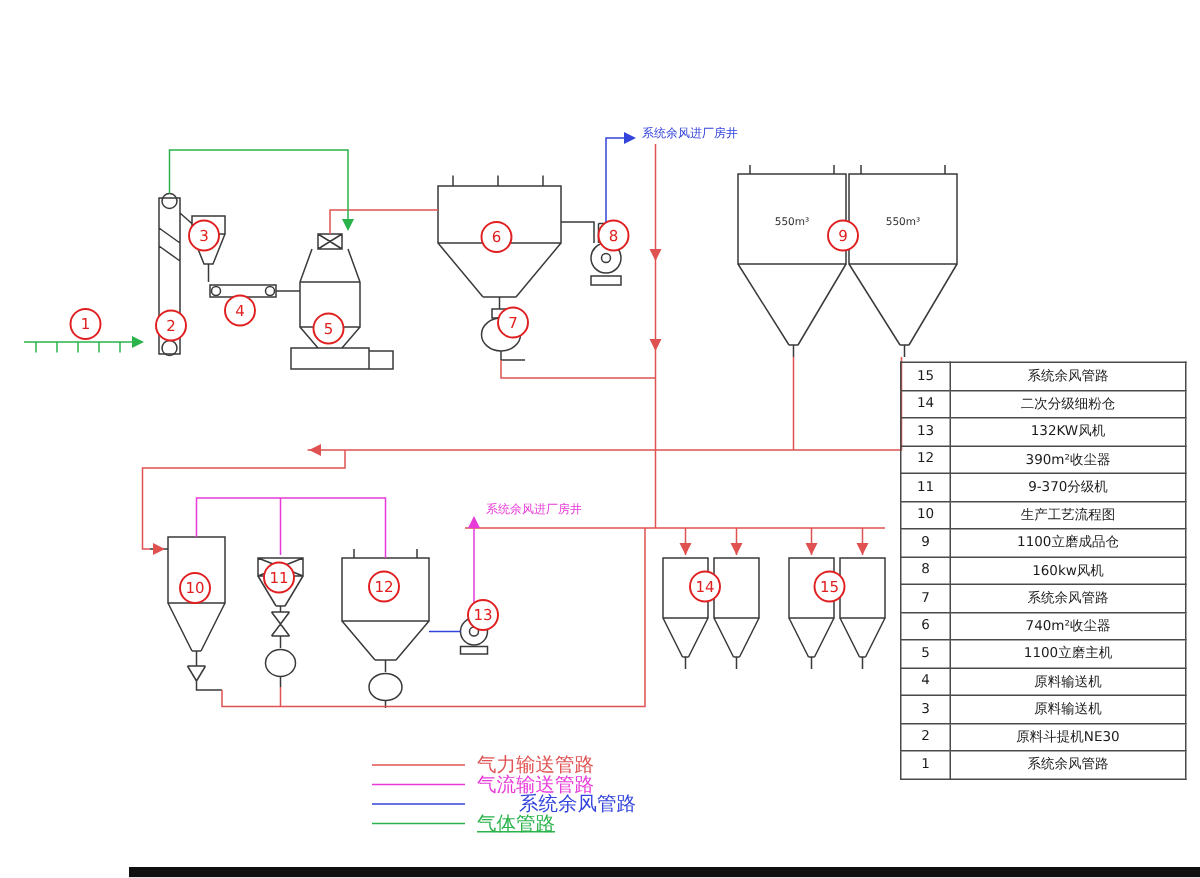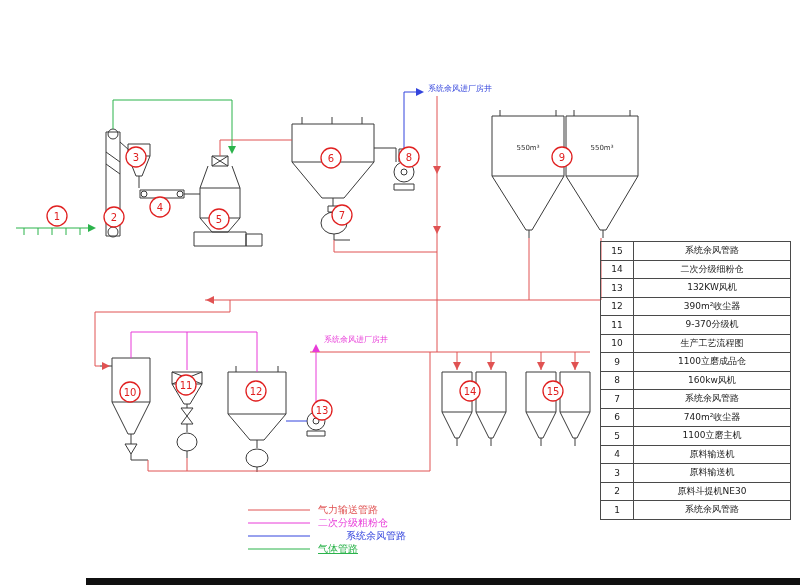--- a/index.html
+++ b/index.html
@@ -14,21 +14,21 @@
   
   .eq-table{position:absolute;top:241px;left:600px;border-collapse:collapse;}
   .eq-table td{border:1px solid #4a4a4a;font-size:9px;color:#1a1a1a;
                height:17.5px;text-align:center;padding:0 2px;white-space:nowrap;}
   .eq-table td.num{width:28px;}
   .eq-table td.lbl{width:152px;}
   
   .legend{position:absolute;top:503px;left:248px;}
   .legend-row{display:flex;align-items:center;height:13px;}
   .legend-row svg{position:static;display:block;}
-  .legend-label{font-size:10px;margin-left:8px;white-space:nowrap;text-align:center;}
+  .legend-label{font-size:13px;margin-left:8px;white-space:nowrap;text-align:center;}
   .bottom-bar{position:absolute;left:86px;right:0;bottom:0;height:7px;background:#101010;}
 </style>
 </head>
 <body>
 
 <div class="stage">
 
 
   <svg width="800" height="585" viewBox="0 0 800 585">
 
@@ -252,21 +252,21 @@
     <div class="legend-row">
       <svg width="62" height="4">
           <line x1="0" y1="2" x2="62" y2="2" stroke-width="1" stroke="#e05252"></line>
         </svg>
       <span class="legend-label" style="color: rgb(224, 82, 82);">气力输送管路</span>
     </div>
     <div class="legend-row">
       <svg width="62" height="4">
           <line x1="0" y1="2" x2="62" y2="2" stroke-width="1" stroke="#e83ad8"></line>
         </svg>
-      <span class="legend-label" style="color: rgb(232, 58, 216);">二次分级粗粉仓</span>
+      <span class="legend-label" style="color: rgb(232, 58, 216);">气流输送管路</span>
     </div>
     <div class="legend-row">
       <svg width="62" height="4">
           <line x1="0" y1="2" x2="62" y2="2" stroke-width="1" stroke="#3344dd"></line>
         </svg>
       <span class="legend-label" style="color: rgb(51, 68, 221); margin-left: 36px;">系统余风管路</span>
     </div>
     <div class="legend-row">
       <svg width="62" height="4">
           <line x1="0" y1="2" x2="62" y2="2" stroke-width="1" stroke="#2bb34b"></line>

